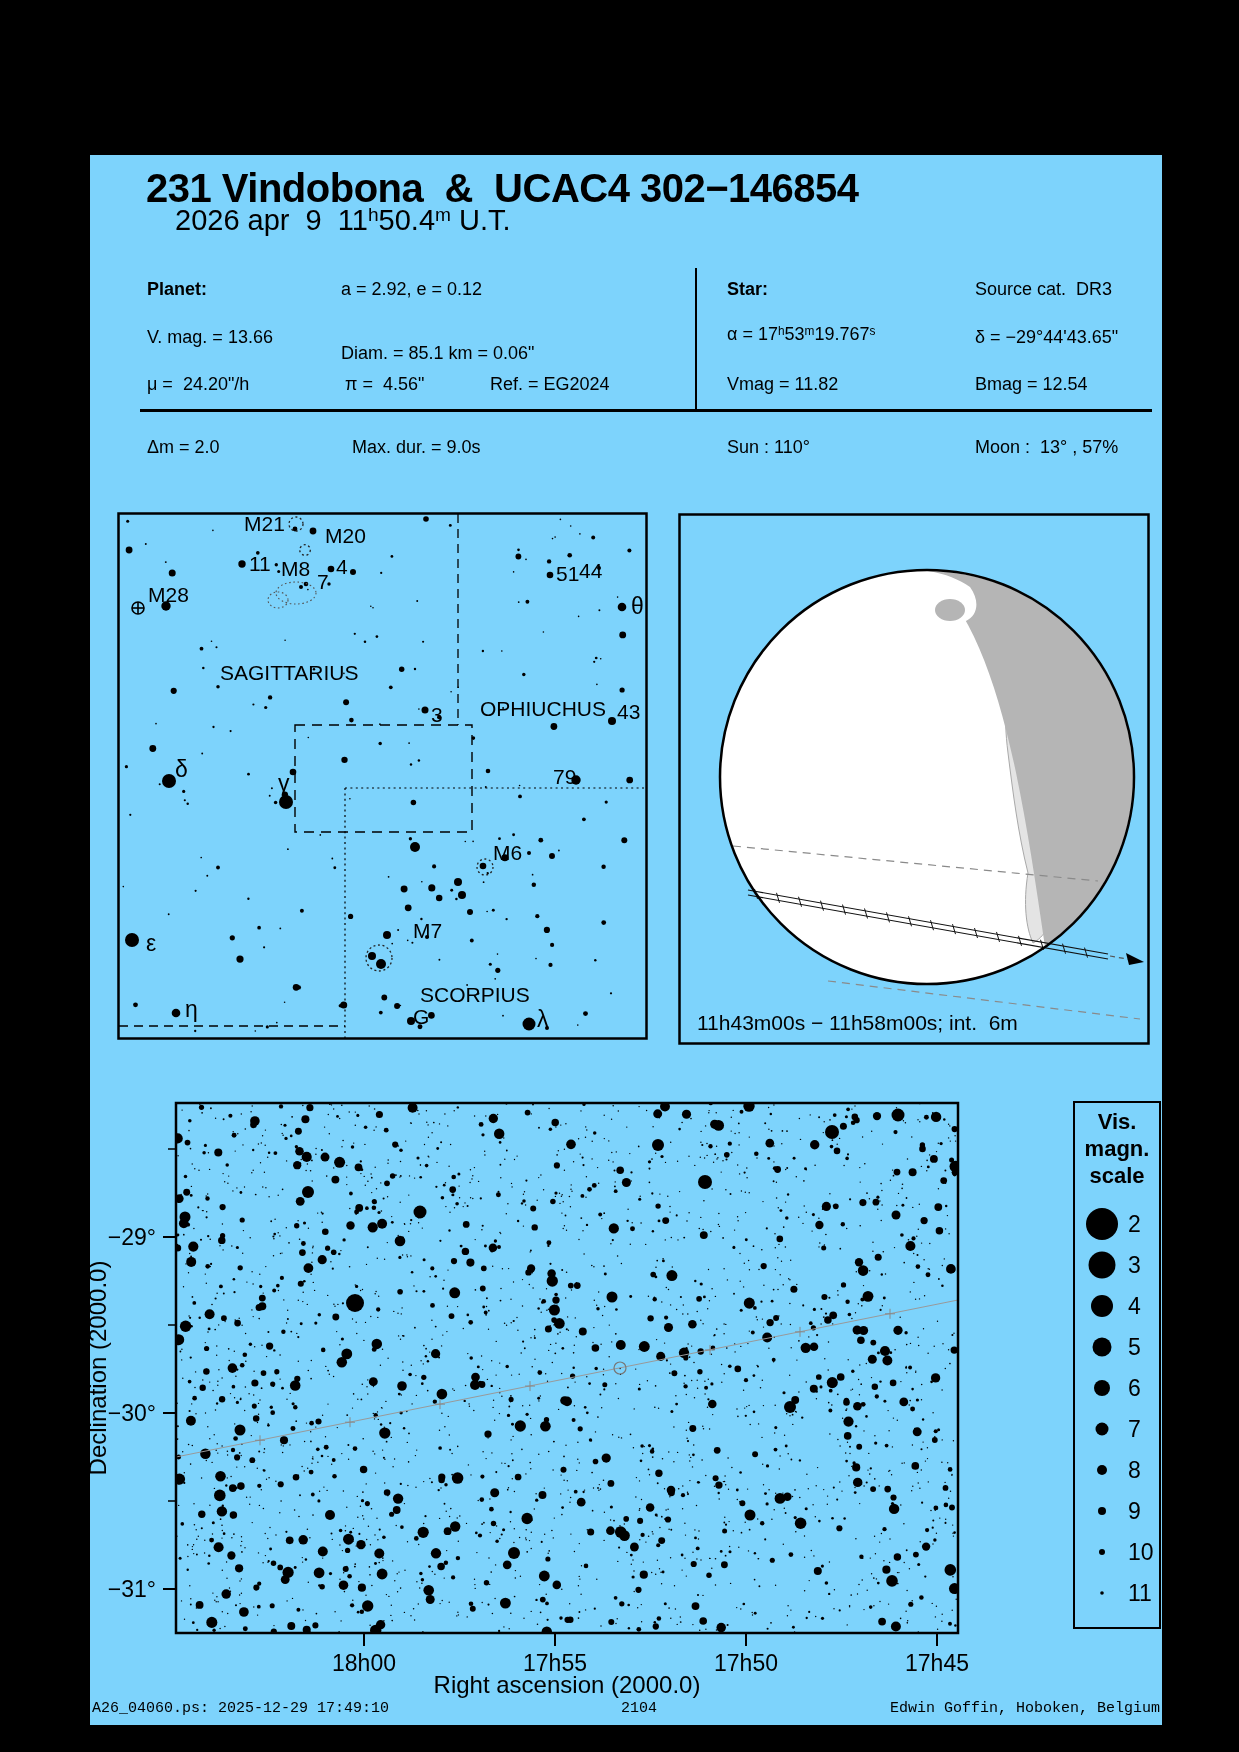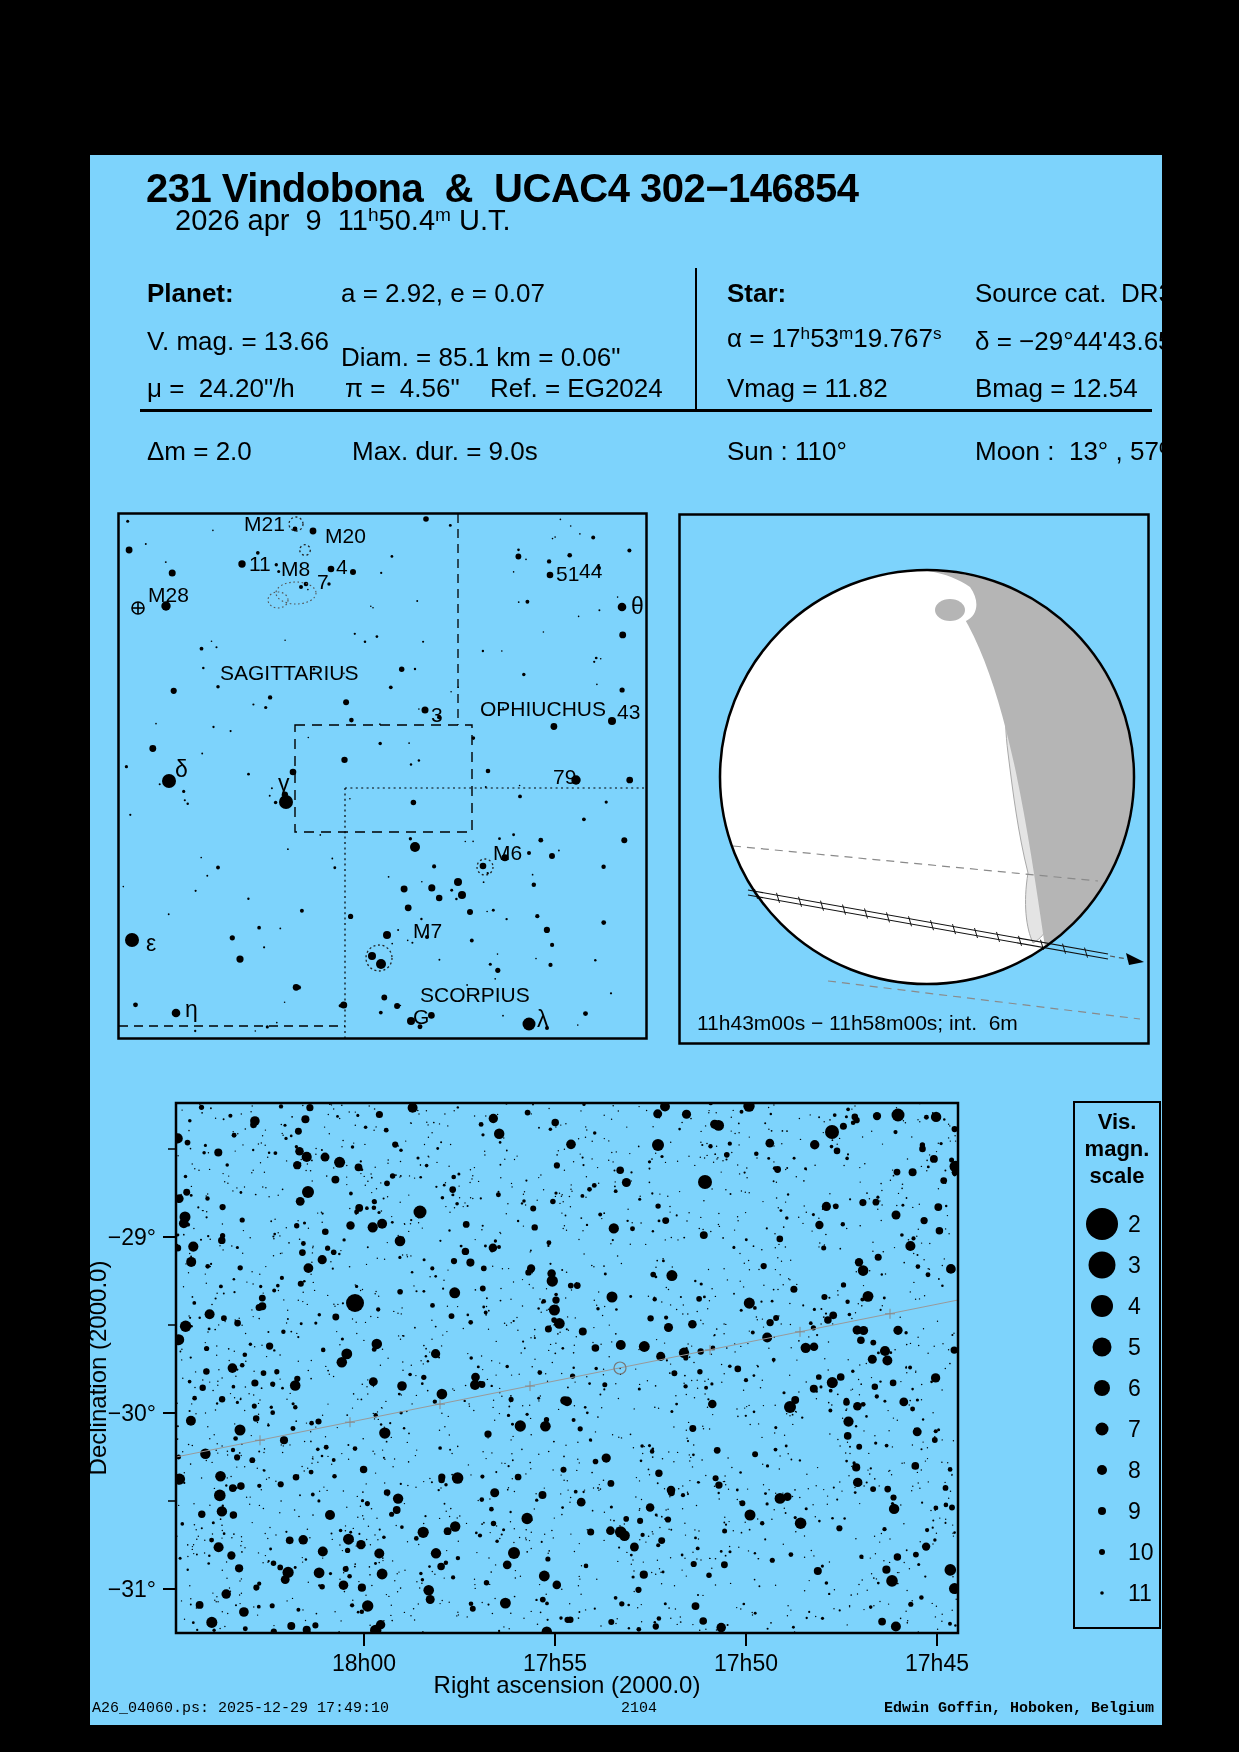--- a/index.html
+++ b/index.html
@@ -2,21 +2,21 @@
 <html><head>
 <meta charset="utf-8">
 <style>
   html,body{margin:0;padding:0;background:#000;}
   .page{position:relative;width:1239px;height:1752px;background:#000;overflow:hidden;
         font-family:"Liberation Sans","DejaVu Sans",sans-serif;color:#000;}
   .content{position:absolute;left:90px;top:155px;width:1072px;height:1570px;background:#7dd3fc;}
   .abs{position:absolute;white-space:pre;line-height:1.05;}
   .title{font-size:40px;font-weight:bold;letter-spacing:-0.5px;}
   .subtitle{font-size:29px;}
-  .info{font-size:26px;}
+  .info{font-size:18px;}
   .b{font-weight:bold;}
   .sp{display:inline-block;position:relative;top:-0.45em;font-size:66%;}
   .vline{position:absolute;width:2px;background:#000;}
   .hline{position:absolute;background:#000;}
   .panel{position:absolute;}
   .panel svg{position:absolute;left:0;top:0;}
   .lbl{position:absolute;font-size:21px;line-height:1;white-space:pre;}
   .greek{font-size:23px;}
   .caption{position:absolute;font-size:21px;white-space:pre;}
   .footer{position:absolute;font-family:"Liberation Mono","DejaVu Sans Mono",monospace;
@@ -25,21 +25,21 @@
 </head>
 <body>
 
 <div class="page">
   <div class="content">
 
     <div class="abs title" style="left:56px;top:12px;">231 Vindobona  &amp;  UCAC4 302−146854</div>
     <div class="abs subtitle" style="left:85px;top:50px;"><span>2026 apr  9  11</span><span class="sp">h</span><span>50.4</span><span class="sp">m</span><span> U.T.</span></div>
 
     <div class="abs info b" style="left:57px;top:125px;">Planet:</div>
-    <div class="abs info" style="left:251px;top:125px;">a = 2.92, e = 0.07</div>
+    <div class="abs info" style="left:251px;top:125px;">a = 2.92, e = 0.12</div>
     <div class="abs info b" style="left:637px;top:125px;">Star:</div>
     <div class="abs info" style="left:885px;top:125px;">Source cat.  DR3</div>
 
     <div class="abs info" style="left:57px;top:173px;">V. mag. = 13.66</div>
     <div class="abs info" style="left:251px;top:189px;">Diam. = 85.1 km = 0.06"</div>
     <div class="abs info" style="left:637px;top:170px;"><span>α = 17</span><span class="sp">h</span><span>53</span><span class="sp">m</span><span>19.767</span><span class="sp">s</span></div>
     <div class="abs info" style="left:885px;top:173px;">δ = −29°44'43.65"</div>
 
     <div class="abs info" style="left:57px;top:220px;">μ =  24.20"/h</div>
     <div class="abs info" style="left:255px;top:220px;">π =  4.56"</div>
@@ -3139,15 +3139,15 @@
             <circle cx="1012" cy="467" r="3" fill="#000"></circle>
             <text x="1038" y="475" text-anchor="start" style="font-size:23px">10</text>
             <circle cx="1012" cy="508" r="1.8" fill="#000"></circle>
             <text x="1038" y="516" text-anchor="start" style="font-size:23px">11</text>
           </g>
         </svg>
     </div>
 
     <div class="footer" style="left:2px;top:1545px;">A26_04060.ps: 2025-12-29 17:49:10</div>
     <div class="footer" style="left:509px;top:1545px;width:80px;text-align:center;">2104</div>
-    <div class="footer" style="right:8px;top:1545px;font-weight:bold;">Edwin Goffin, Hoboken, Belgium</div>
+    <div class="footer" style="right:2px;top:1545px;">Edwin Goffin, Hoboken, Belgium</div>
   </div>
 </div>
 
 </body></html>

